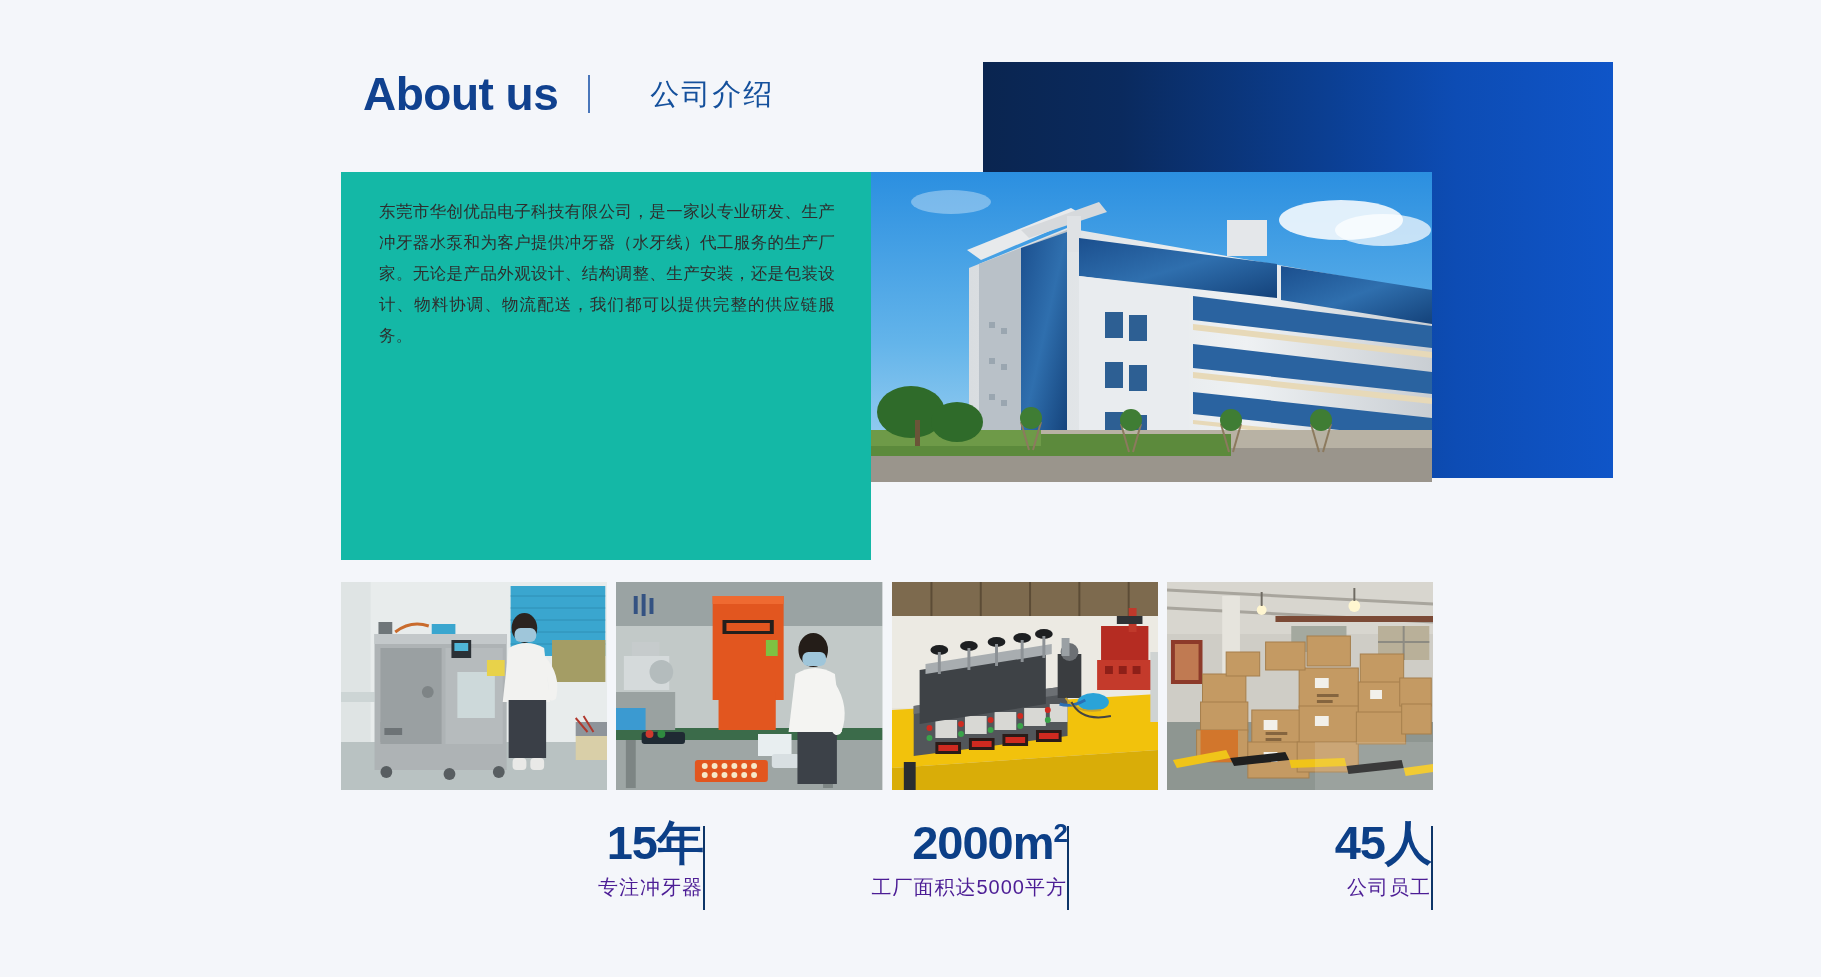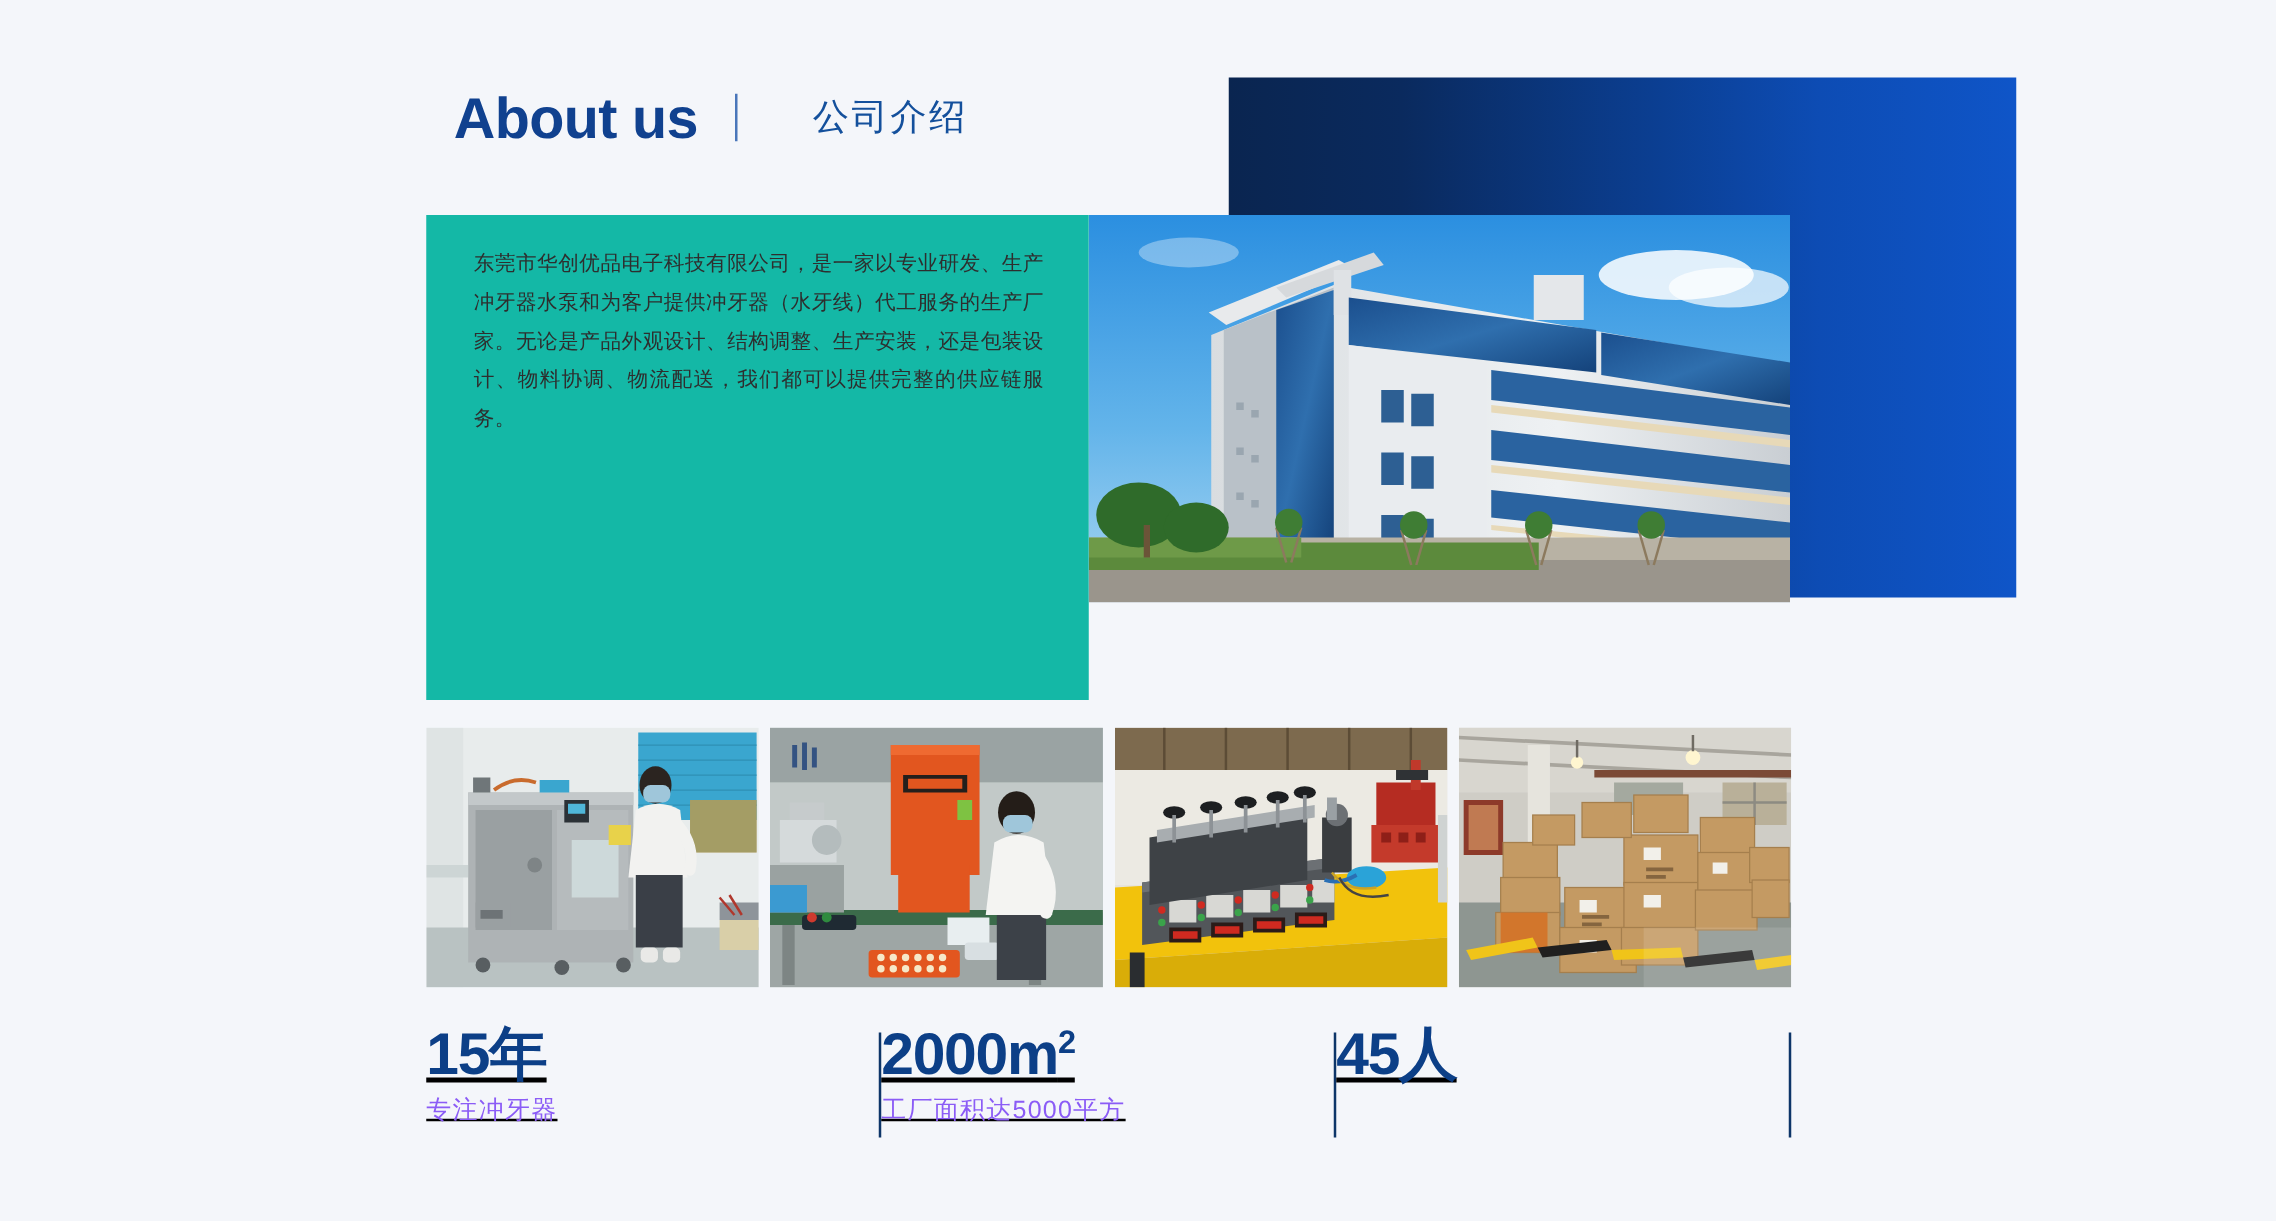--- a/index.html
+++ b/index.html
@@ -59,28 +59,28 @@
     display:flex;gap:9px;
   }
   .gallery .shot{flex:1 1 0;height:208px;overflow:hidden;position:relative;}
   .gallery .shot svg{display:block;width:100%;height:100%;}
 
   
   .stats{
     position:absolute;left:341px;top:818px;width:1092px;height:110px;
     display:flex;align-items:flex-start;
   }
-  .stat{flex:1 1 0;text-align:left;text-decoration:underline;}
+  .stat{flex:1 1 0;text-align:right;}
   .stat .num{
     font-size:47px;font-weight:bold;color:#0c3f87;line-height:1.05;
     letter-spacing:-1px;
   }
   .stat .num sup{font-size:26px;vertical-align:super;line-height:0;}
   .stat .lbl{
-    margin-top:7px;font-size:20px;color:#8b5cf6;letter-spacing:1px;
+    margin-top:7px;font-size:20px;color:#4c1d95;letter-spacing:1px;
   }
   .divider{
     width:2px;height:84px;background:#0d3568;margin-top:8px;flex:0 0 2px;
   }
 </style>
 </head>
 <body>
 
 <div class="page">
 
@@ -490,17 +490,18 @@
       <div class="lbl">专注冲牙器</div>
     </div>
     <div class="divider"></div>
     <div class="stat">
       <div class="num"><span>2000m</span><sup>2</sup></div>
       <div class="lbl">工厂面积达5000平方</div>
     </div>
     <div class="divider"></div>
     <div class="stat">
       <div class="num">45人</div>
+      <div class="lbl">公司员工</div>
     </div>
     <div class="divider"></div>
   </div>
 
 </div>
 
 </body></html>

